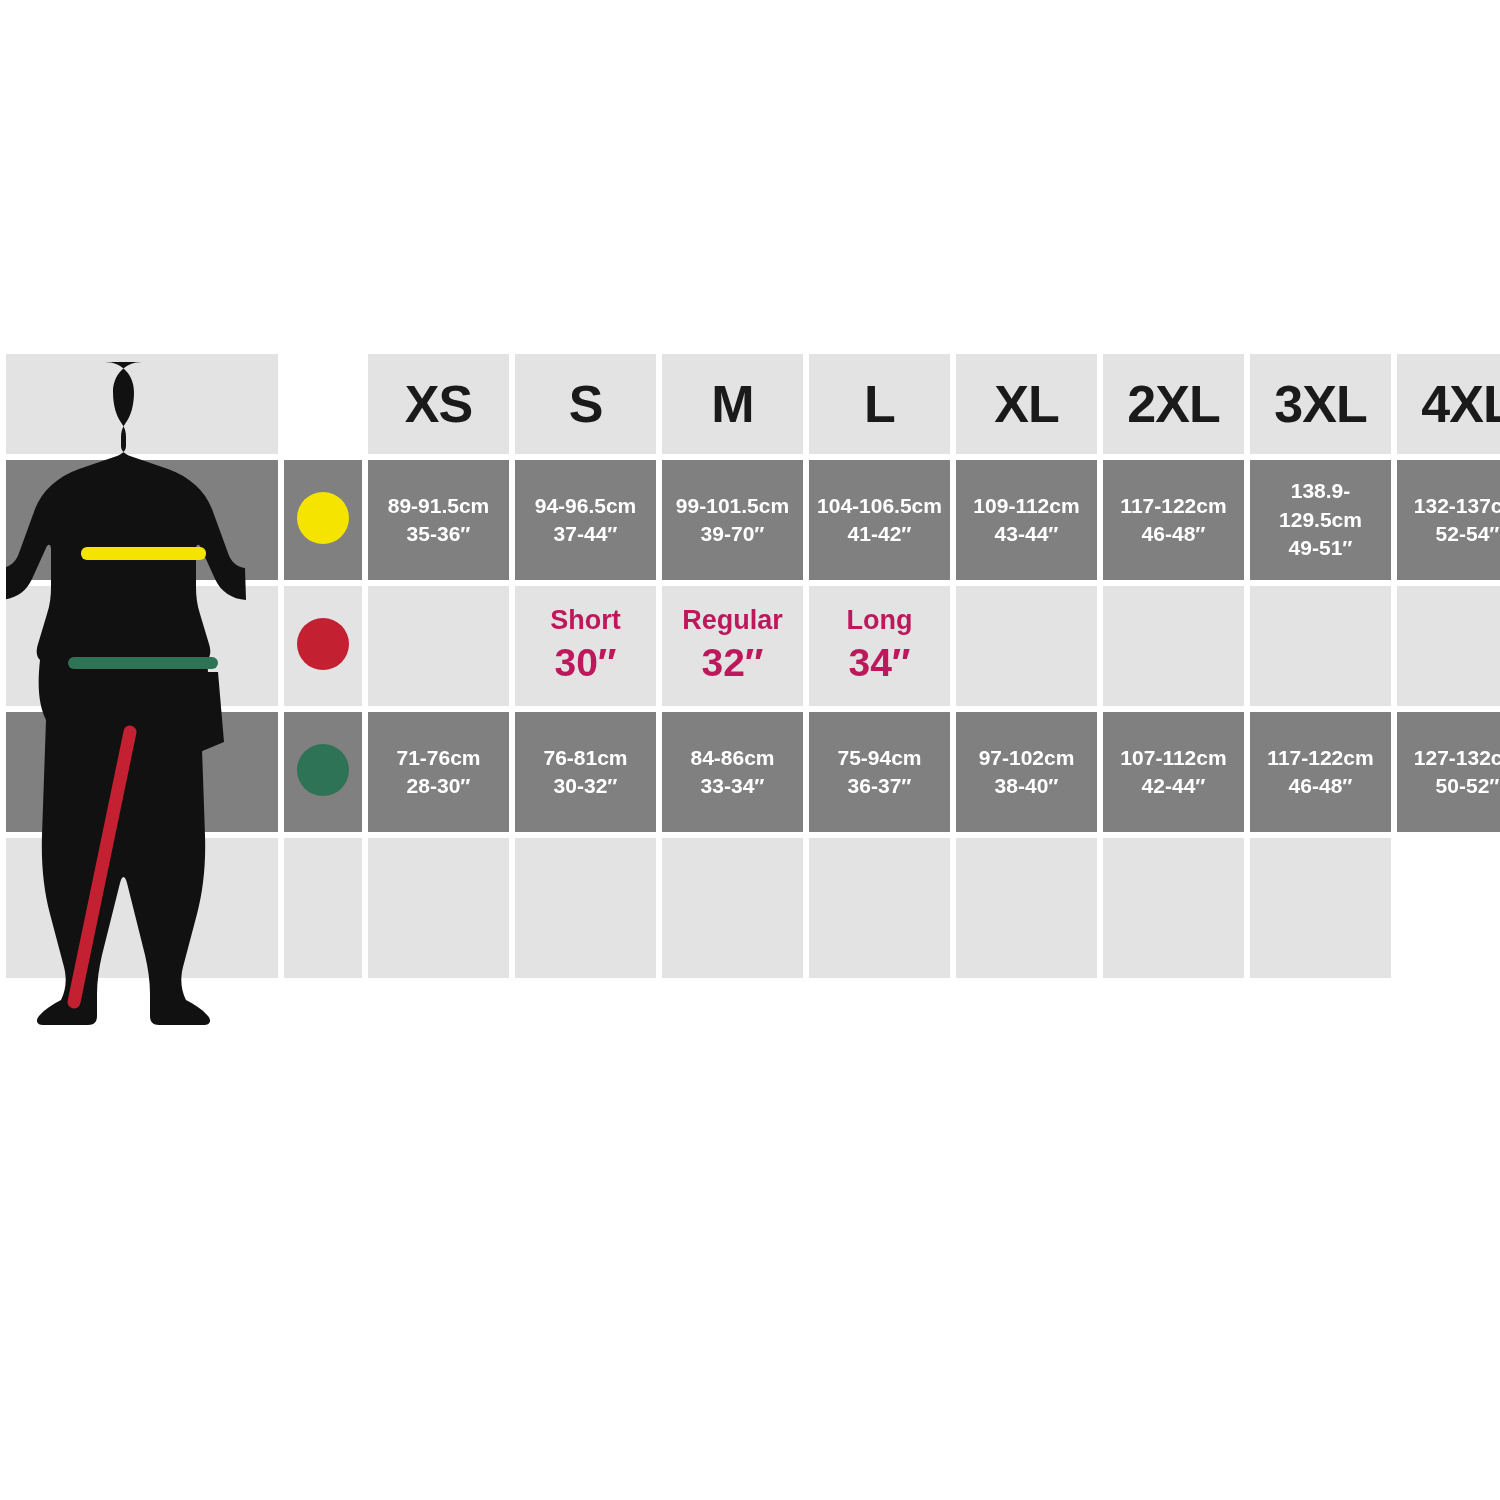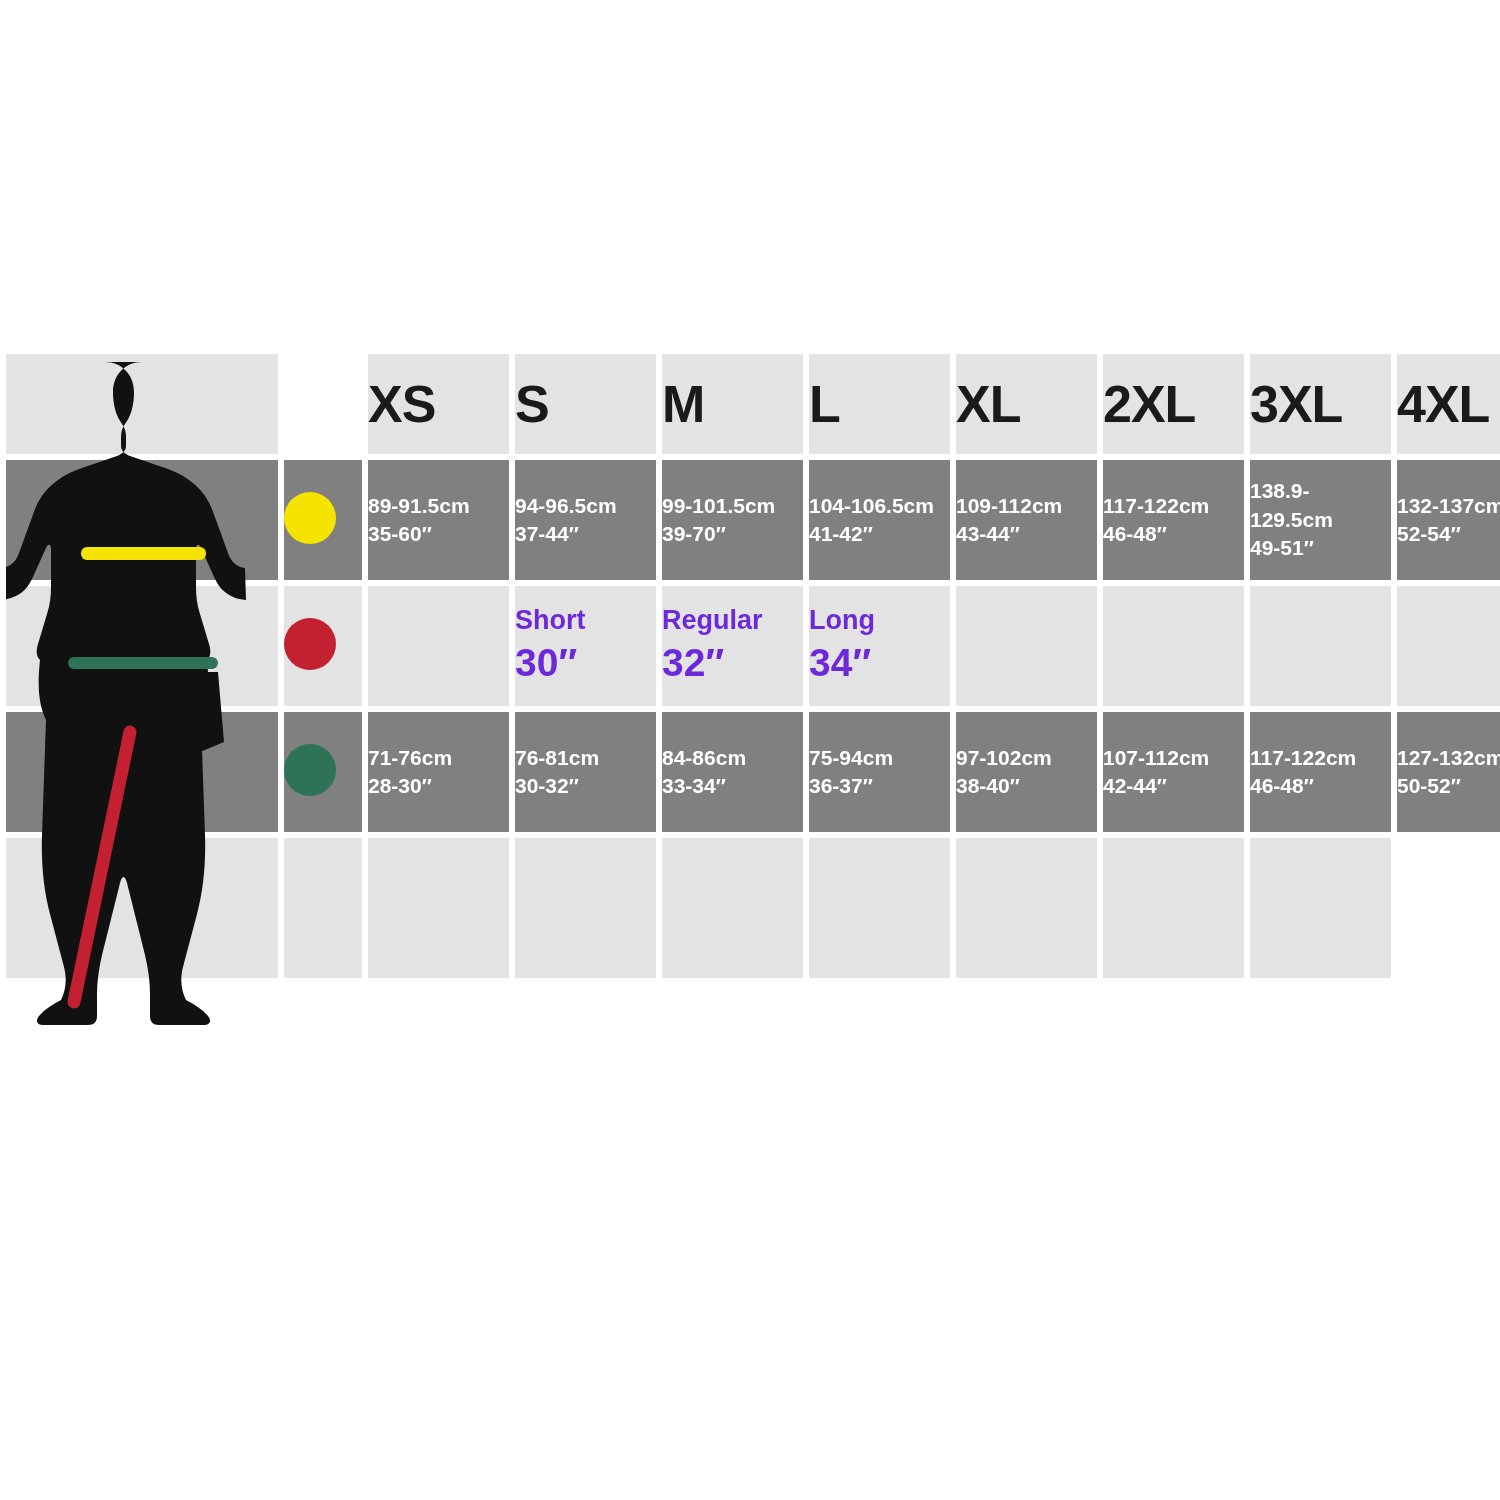--- a/index.html
+++ b/index.html
@@ -27,20 +27,21 @@
     border-collapse: separate;
     border-spacing: 6px 6px;
     margin: 0;
     width: 1500px;
     table-layout: fixed;
   }
 
   table.size-table td {
     padding: 0;
     vertical-align: middle;
+    text-align: center;
   }
 
   
   col.c-figure { width: 272px; }
   col.c-marker { width: 78px; }
   col.c-size   { width: 141px; }
 
   
   tr.r-head td { height: 100px; }
   tr.r-band td { height: 120px; }
@@ -62,21 +63,21 @@
     font-size: 21px;
     font-weight: bold;
     color: #ffffff;
     line-height: 1.35;
   }
   .meas .l2 { display: block; }
 
   .inseam {
     font-size: 27px;
     font-weight: bold;
-    color: #6d28d9;
+    color: #be185d;
     line-height: 1.3;
   }
   .inseam .l2 { display: block; font-size: 39px; }
 
   .dot {
     width: 52px;
     height: 52px;
     border-radius: 50%;
     display: inline-block;
   }
@@ -180,21 +181,21 @@
         </td>
       </tr>
 
       <tr class="r-band">
         <td class="cell-dark">
           <span class="dot" style="background:#f5e400"></span>
         </td>
         <td class="cell-dark">
           <span class="meas">
             <span>89-91.5cm</span>
-            <span class="l2">35-60″</span>
+            <span class="l2">35-36″</span>
           </span>
         </td>
         <td class="cell-dark">
           <span class="meas">
             <span>94-96.5cm</span>
             <span class="l2">37-44″</span>
           </span>
         </td>
         <td class="cell-dark">
           <span class="meas">

